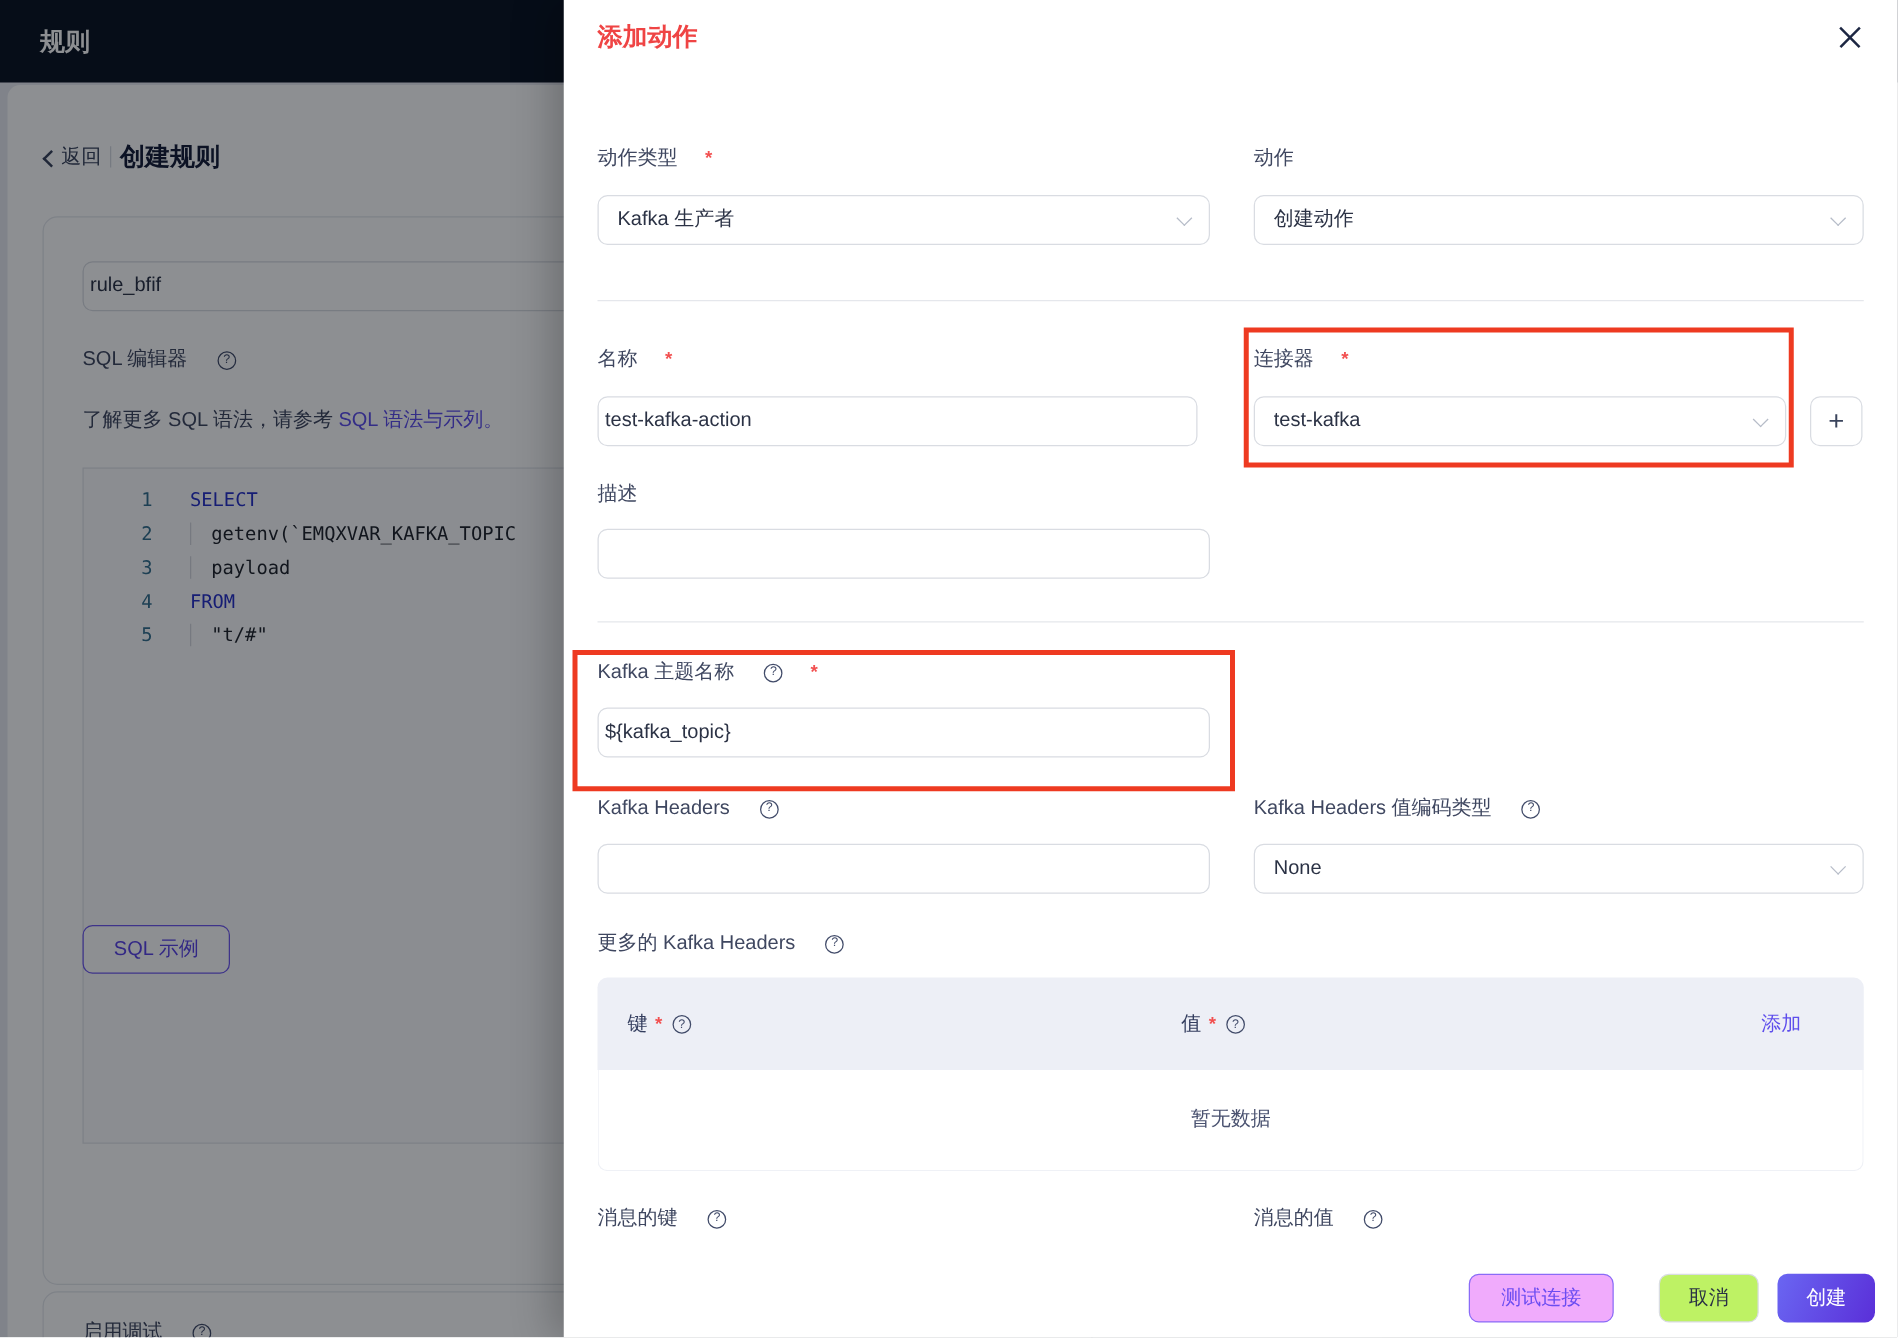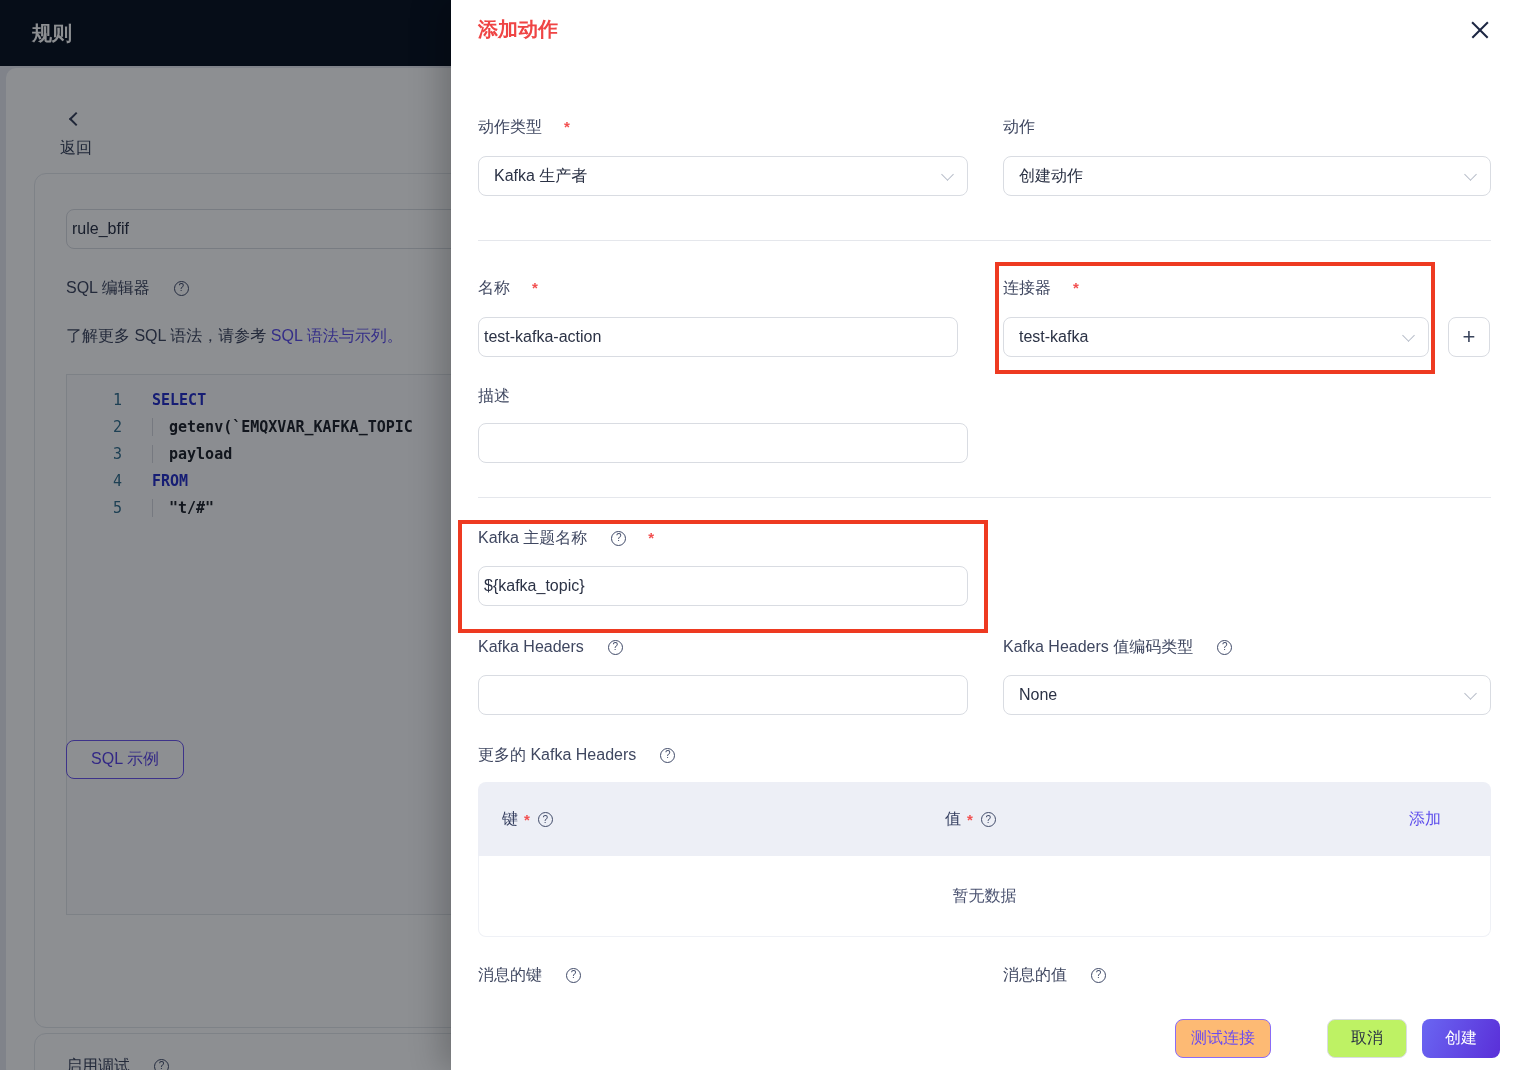--- a/index.html
+++ b/index.html
@@ -4,41 +4,41 @@
 <style>
   * { margin:0; padding:0; box-sizing:border-box; }
   html,body { width:1518px; height:1070px; }
   body { font-family:"Liberation Sans", sans-serif; color:#2b3245; }
   .stage { position:relative; width:1518px; height:1070px; background:#e7e9f0; overflow:hidden; }
 
   
   .topbar { position:absolute; left:0; top:0; width:1518px; height:66px; background:#0a1322; }
   .topbar-title { position:absolute; left:32px; top:20px; font-size:20px; font-weight:700; color:#ffffff; }
   .outer-card { position:absolute; left:6px; top:68px; width:1100px; height:1010px; background:#ffffff; border-radius:10px; }
-  .breadcrumb { position:absolute; left:30px; top:44px; display:flex; align-items:center; gap:14px;flex-direction:column; }
+  .breadcrumb { position:absolute; left:30px; top:44px; display:flex; align-items:center; gap:3px; }
   .back-chev { width:10px; height:10px; border-left:2px solid #39435c; border-bottom:2px solid #39435c; transform:rotate(45deg); margin-top:2px; }
   .back-label { font-size:16px; color:#39435c; }
   .bc-div { width:1px; height:17px; background:#d6d9e0; margin:0 4px; }
   .bc-title { font-size:20px; font-weight:700; color:#141d38;text-align:center; }
   .inner-card { position:absolute; left:28px; top:105px; width:840px; height:855px; border:1px solid #e4e7ec; border-radius:12px; background:#ffffff; }
   .inner-card2 { position:absolute; left:28px; top:965px; width:840px; height:90px; border:1px solid #e4e7ec; border-radius:12px; background:#ffffff; }
   .field-input { border:1px solid #d9dce2; border-radius:8px; height:40px; font-size:16px; color:#2b3245; padding:0 5px; background:#fff; outline:none; font-family:"Liberation Sans", sans-serif; }
   .lbl { position:absolute; display:flex; align-items:center; gap:24px; font-size:16px; color:#3f4760; height:20px; line-height:20px; white-space:nowrap; }
   .help { width:15px; height:15px; border:1px solid #414b69; border-radius:50%; display:inline-flex; align-items:center; justify-content:center; color:#414b69; font-size:10px; line-height:1; }
   .help::after { content:"?"; }
   .star { color:#f25050; font-weight:700; font-size:15px; margin-left:-2px; }
   .star::after { content:"*"; }
   .tip-text { position:absolute; left:31px; top:152px; font-size:16px; color:#3f4760; }
   .tip-link { color:#5e4eec; cursor:pointer; }
   .editor { position:absolute; left:31px; top:200px; width:778px; height:541px; border:1px solid #e2e5ea; background:#fcfcfd; overflow:hidden; }
   .crow { height:27px; line-height:27px; font-family:"DejaVu Sans Mono", monospace; font-size:15px; white-space:pre; }
   .rows { padding-top:12px; }
   .ln { display:inline-block; width:55px; text-align:right; color:#35708f; }
-  .ct { margin-left:30px; color:#20242c;font-weight:bold; }
-  .ct.kw { color:#2730c8; font-weight:700; }
+  .ct { margin-left:30px; color:#20242c; }
+  .ct.kw { color:#2730c8; font-weight:400; }
   .ct.ind { border-left:1px solid #d5d8de; padding-left:16px; margin-left:30px; }
   .sql-example-btn { position:absolute; left:31px; top:566px; width:118px; height:39px; border:1px solid #6f58f0; border-radius:8px; background:#fff; color:#5b44e8; font-size:16px; cursor:pointer; font-family:"Liberation Sans", sans-serif; }
 
   
   .overlay { position:absolute; inset:0; background:rgba(3,7,14,0.45); z-index:5; }
 
   
   .drawer { position:absolute; left:451px; top:0; width:1067px; height:1070px; background:#ffffff; z-index:10; box-shadow:-10px 0 30px rgba(0,0,0,0.22); }
   .drawer-title { position:absolute; left:27px; top:16px; font-size:20px; font-weight:700; color:#ef4444; }
   .x-icon { position:absolute; right:28px; top:20px; width:20px; height:20px; cursor:pointer; }
@@ -53,21 +53,21 @@
   .plus-btn { position:absolute; left:997px; top:317px; width:42px; height:40px; border:1px solid #d9dce2; border-radius:8px; background:#fff; cursor:pointer; color:#3a445c; font-size:22px; line-height:36px; text-align:center; }
   .plus-btn::before { content:"+"; }
 
   .htable { position:absolute; left:27px; top:782px; width:1013px; }
   .thead { position:relative; height:74px; background:#edeff6; border-radius:8px 8px 0 0; }
   .th { position:absolute; top:27px; display:flex; align-items:center; gap:8px; font-size:16px; color:#333d5e; }
   .add-link { position:absolute; right:50px; top:27px; font-size:16px; color:#5e4eec; cursor:pointer; }
   .tbody { height:81px; background:#fff; border:1px solid #eff1f6; border-top:none; border-radius:0 0 8px 8px; text-align:center; line-height:79px; font-size:16px; color:#4a5270; }
 
   .btn { position:absolute; top:1019px; height:39px; border-radius:8px; font-size:16px; cursor:pointer; font-family:"Liberation Sans", sans-serif; }
-  .btn-test { left:724px; width:96px; background:#fdba74; border:1px solid #8a6bf6; color:#6b4cf1; }
+  .btn-test { left:724px; width:116px; background:#f0abfc; border:1px solid #8a6bf6; color:#6b4cf1; }
   .btn-cancel { left:876px; width:80px; background:#bef264; border:1px solid #d9dce2; color:#2b3245; }
   .btn-create { left:971px; width:78px; border:none; background:linear-gradient(112deg,#6a66f2 0%,#5a2fd8 100%); color:#ffffff; }
 </style>
 </head>
 <body>
 
 <div class="stage">
 
   <div class="topbar">
     <div class="topbar-title">规则</div>

